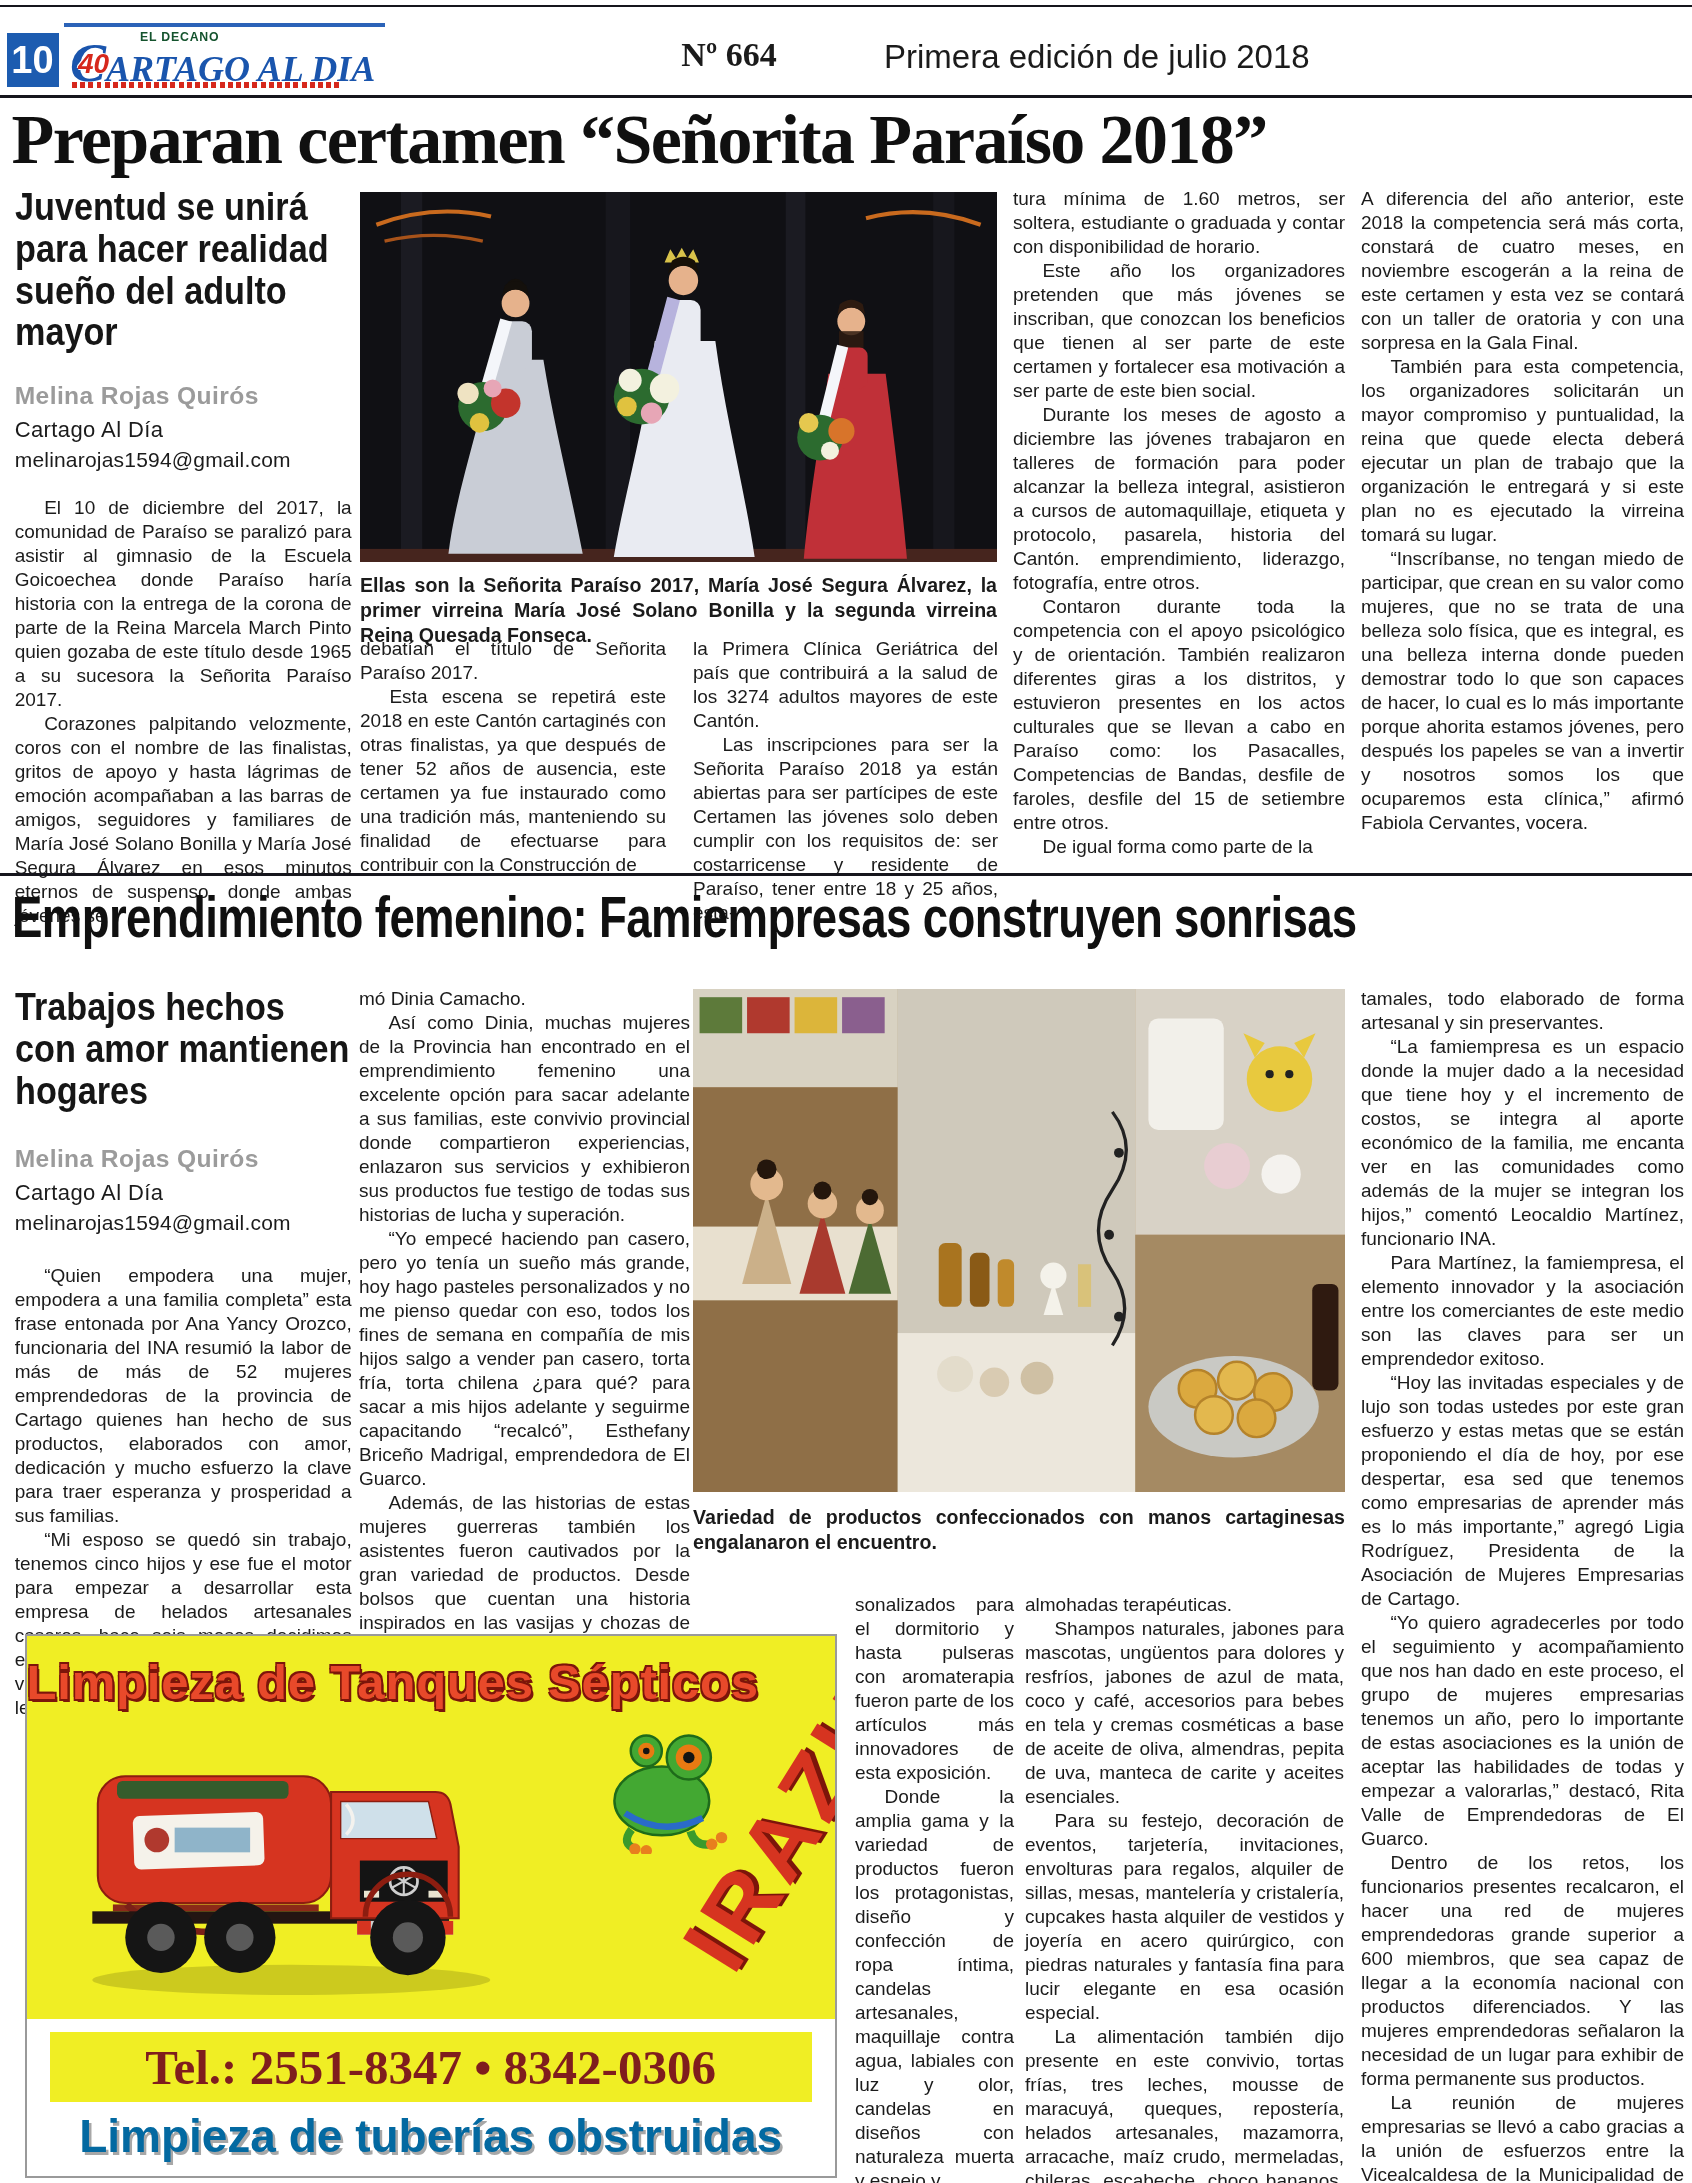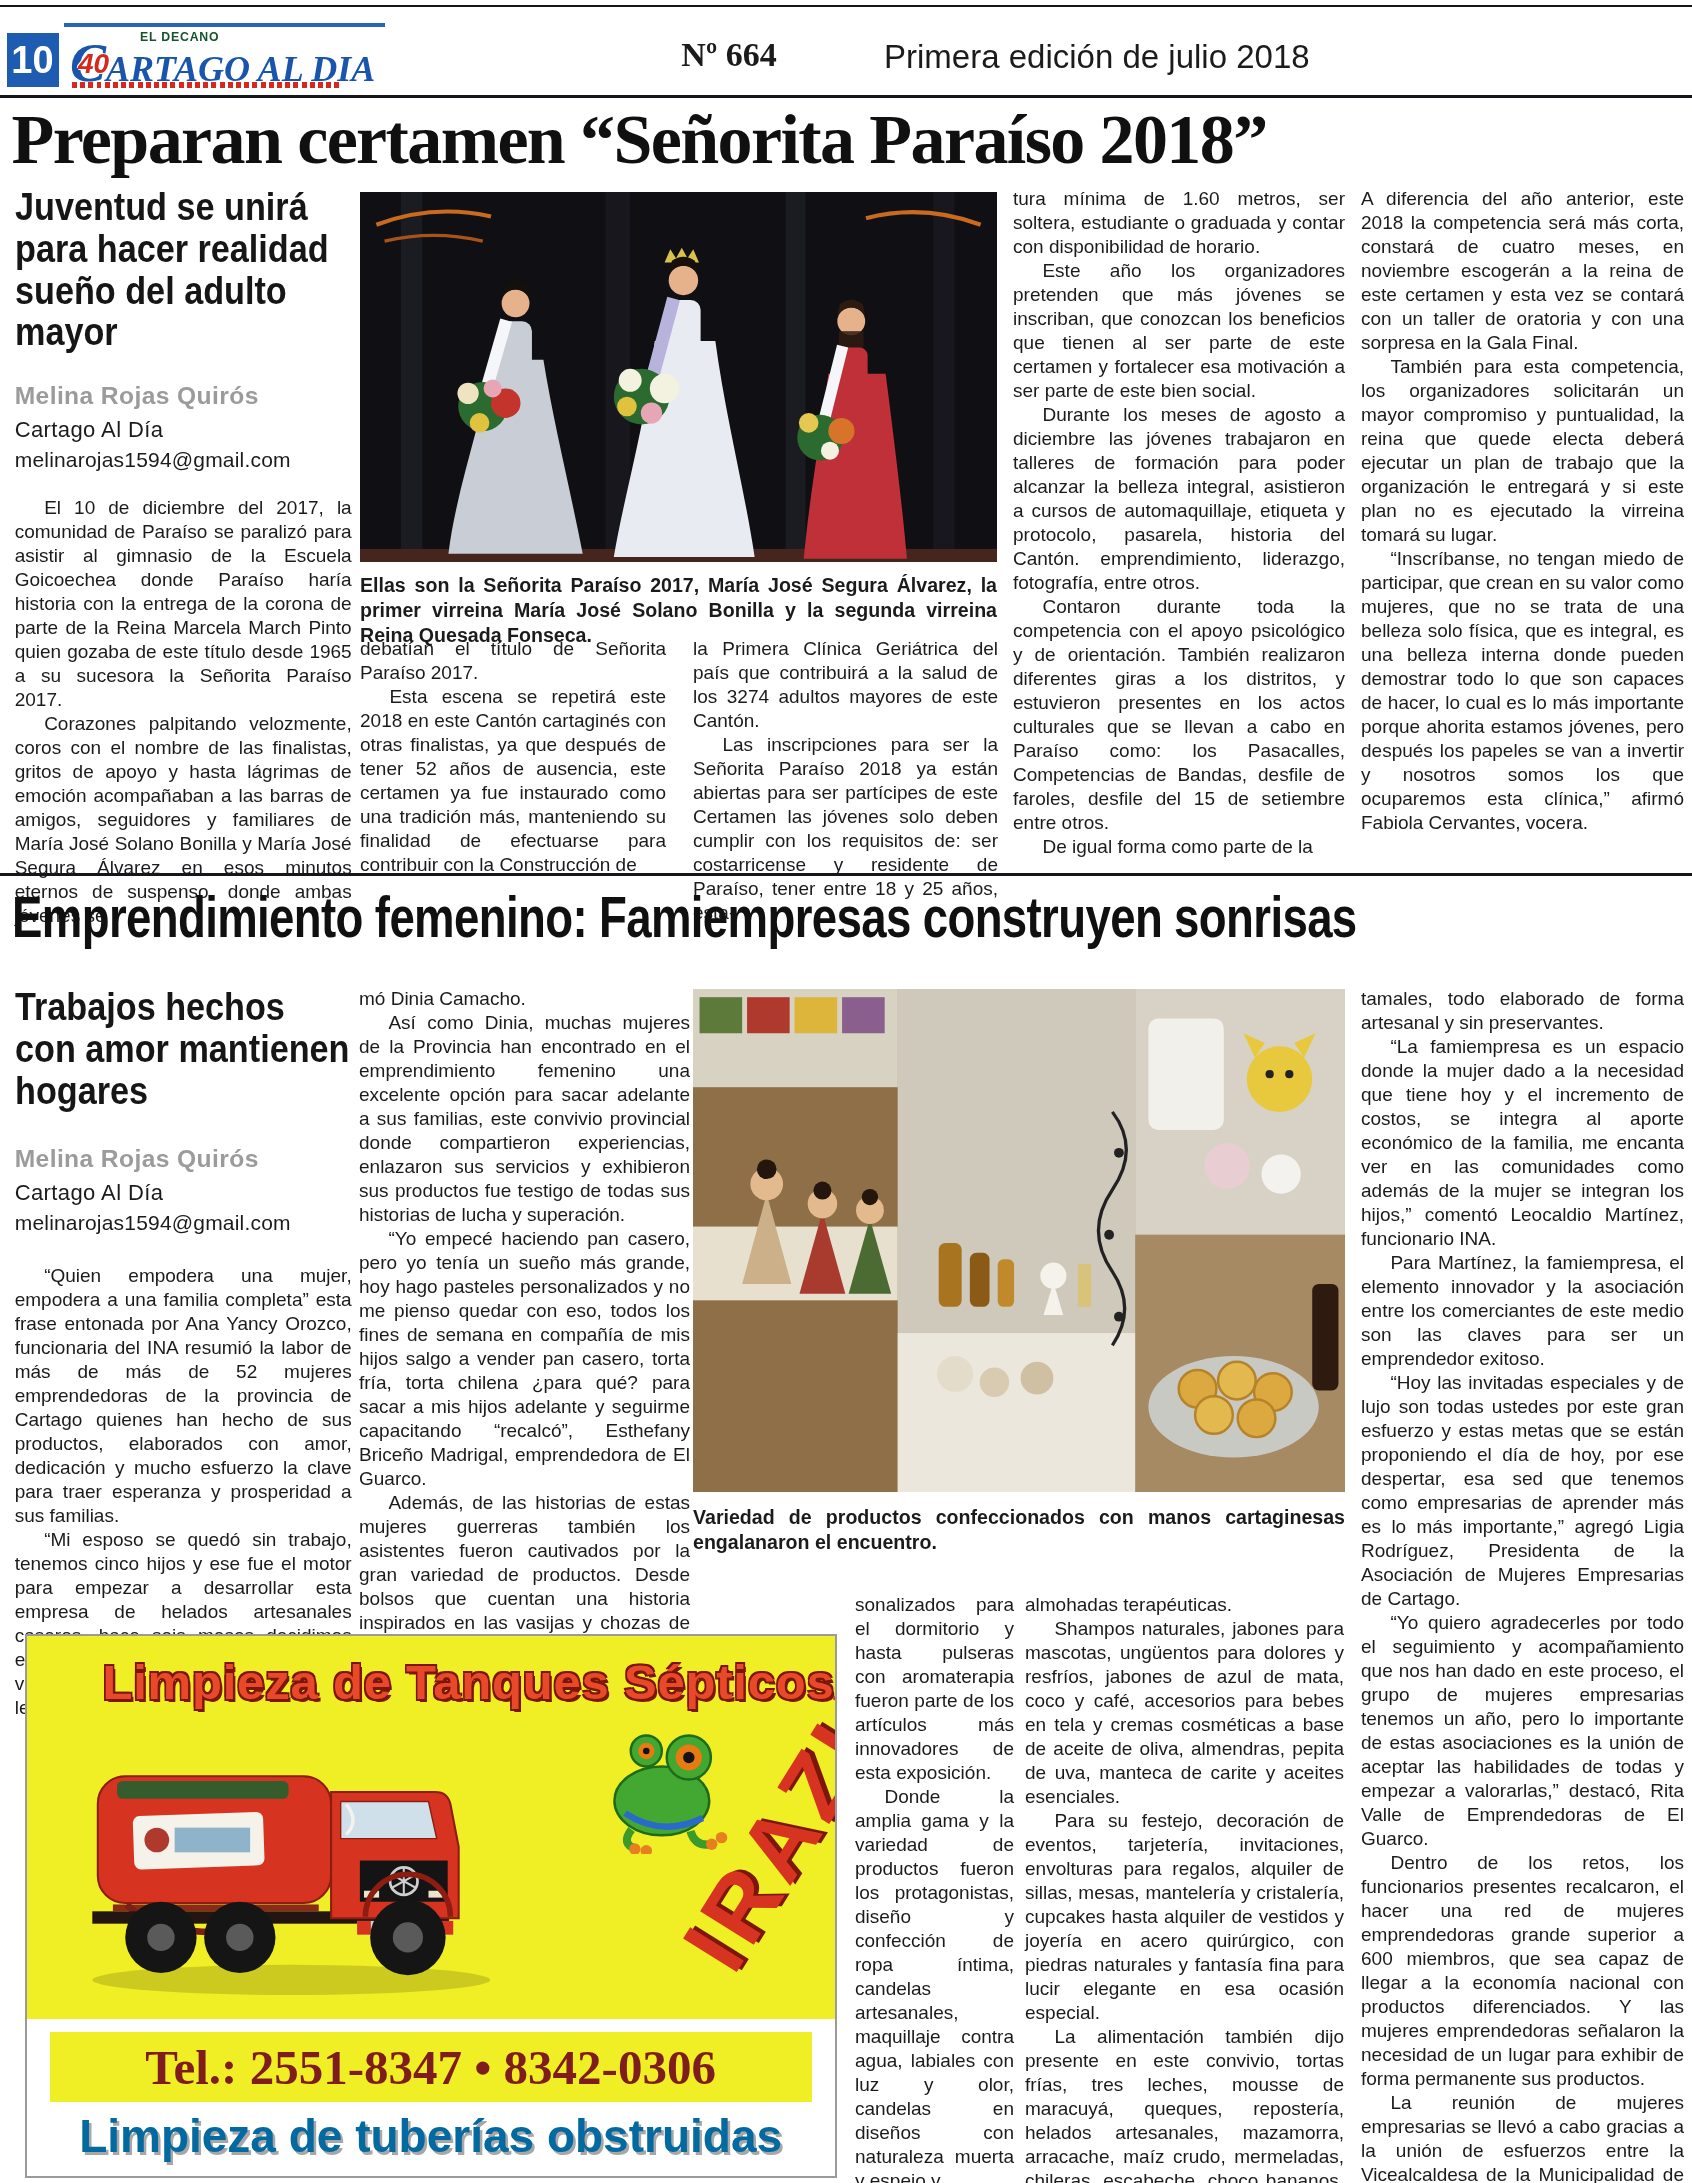--- a/index.html
+++ b/index.html
@@ -52,21 +52,21 @@
   .a2-col1 .body{margin-top:29.5px;}
   .a2-col2{left:359px;top:987px;width:331px;}
   .photo2{left:693px;top:989px;width:652px;height:503px;margin:0;}
   .caption2{left:693px;top:1505px;width:652px;font-size:19.6px;line-height:25px;font-weight:bold;text-align:justify;}
   .a2-colA{left:855px;top:1593px;width:159px;}
   .a2-colB{left:1025px;top:1593px;width:319px;}
   .a2-col5{left:1361px;top:987px;width:323px;}
   
   .ad{left:24.6px;top:1634px;width:812px;height:544px;border:2.5px solid #9a9a9a;background:#fff;box-sizing:border-box;}
   .ad-yellow{position:relative;width:100%;height:383px;background:#f0ee24;overflow:hidden;}
-  .ad-title{position:absolute;left:0;top:18px;width:100%;text-align:right;font-size:49px;font-weight:bold;
+  .ad-title{position:absolute;left:0;top:18px;width:100%;text-align:left;font-size:49px;font-weight:bold;
             color:#e8492a;letter-spacing:0.8px;
             text-shadow:2.5px 2.5px 0 #7c150a,-1.6px -1.6px 0 #7c150a,1.6px -1.6px 0 #7c150a,-1.6px 1.6px 0 #7c150a;}
   .ad-truck{position:absolute;left:16.4px;top:75px;}
   .ad-frog{position:absolute;left:565px;top:79px;}
   .ad-brand{position:absolute;left:606px;top:139px;font-size:92px;font-weight:bold;color:#d63420;
             letter-spacing:6.5px;transform:rotate(-58deg);transform-origin:center;
             text-shadow:4.1px 3.3px 0 #7c150a;}
   .ad-phone-band{margin:13px 23px 0;height:70px;background:#f0ee24;display:flex;align-items:center;justify-content:center;}
   .ad-phone-band span{font-family:"Liberation Serif","DejaVu Serif",serif;font-size:49px;font-weight:bold;color:#7f1d1d;}
   .ad-bottom{margin-top:6.5px;text-align:center;font-size:46px;font-weight:bold;color:#0369a1;

